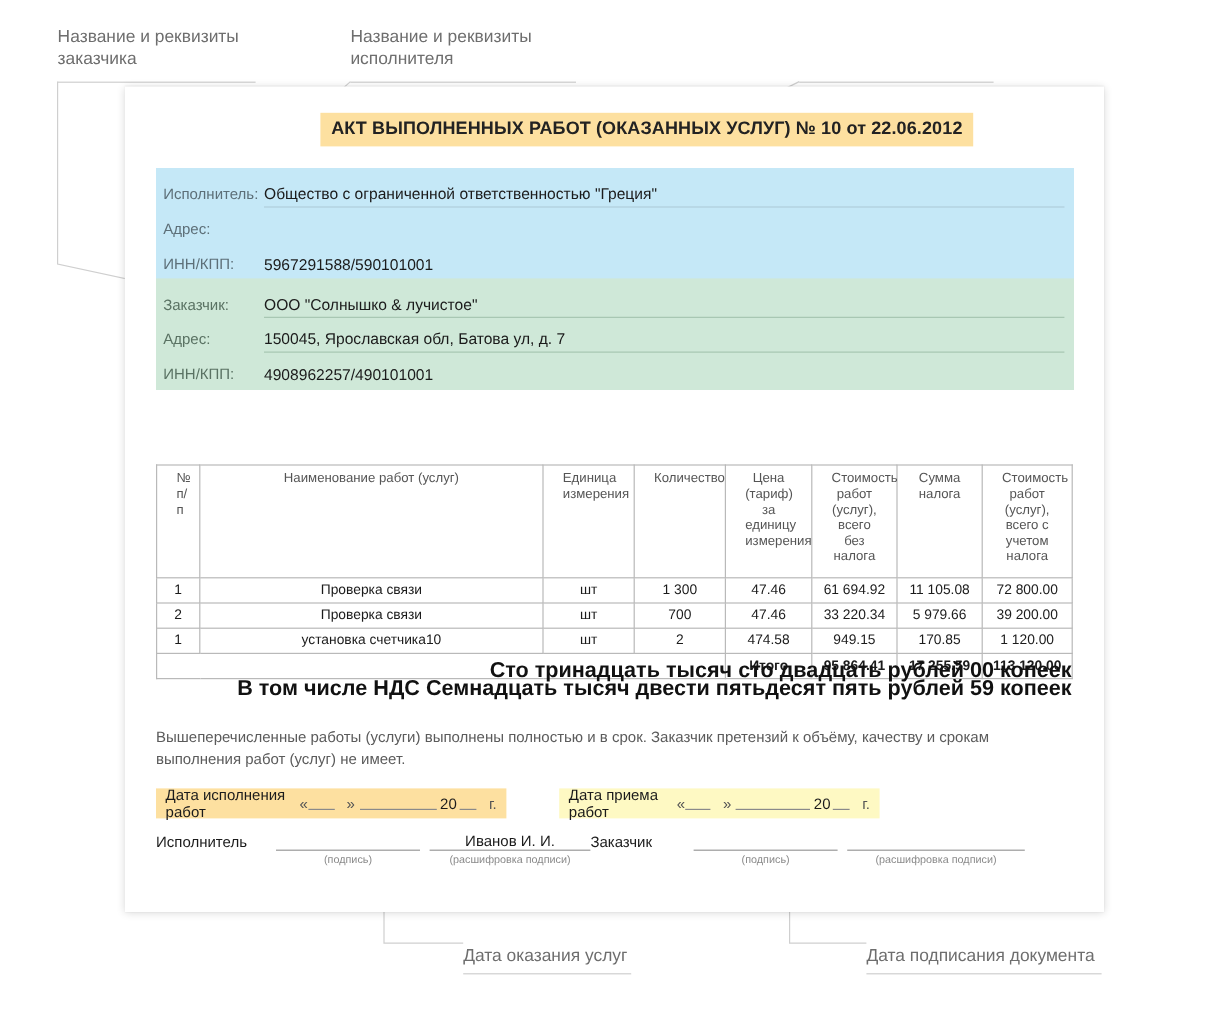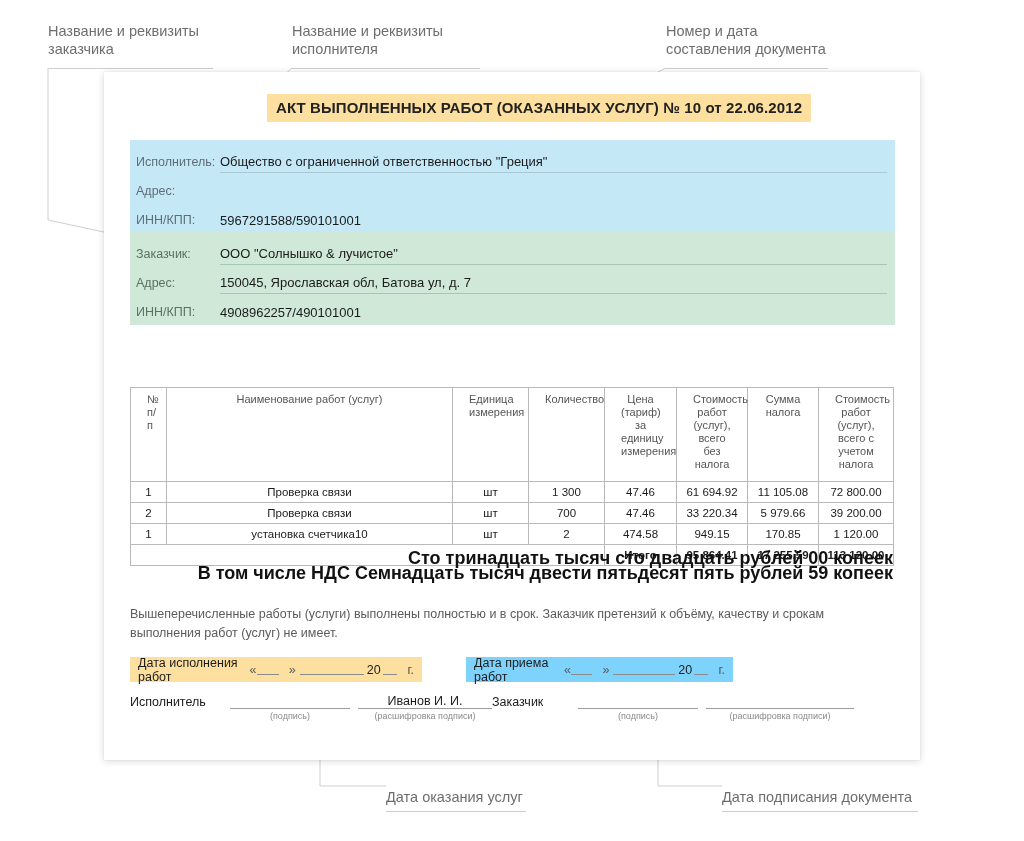--- a/index.html
+++ b/index.html
@@ -126,21 +126,21 @@
     color: #5b5b5b; font-size: 12.5px; line-height: 19px;
   }
 
   
   .datefield {
     position: absolute; height: 25px;
     display: flex; align-items: center;
     padding: 0 8px; font-size: 12.5px; color: #1b1b1b;
   }
   .datefield.exec { left: 26px; top: 585px; width: 292px; background: #fde0a0; }
-  .datefield.cust { left: 362px; top: 585px; width: 267px; background: #7dd3fc; }
+  .datefield.cust { left: 362px; top: 585px; width: 267px; background: #fef9c3; }
   .datefield .dlab { font-weight: normal; color: #1b1b1b; }
   .datefield .q { margin-left: 10px; color: #555; }
   .blank { display: inline-block; border-bottom: 1px solid #8a8a8a; height: 11px; }
   .b-day { width: 30px; }
   .b-mon { width: 86px; margin-left: 4px; }
   .b-yr  { width: 20px; margin-left: 2px; }
   .yr { margin-left: 3px; color: #1b1b1b; }
 
   
   .sigrow { position: absolute; top: 622px; left: 26px; width: 763px; height: 40px; }
@@ -163,22 +163,20 @@
 <div id="stage">
 
   <div class="callout" style="left:48px; top:22px; width:230px;">Название и реквизиты
 заказчика</div>
   <div class="cline h" style="left:48px; top:68px; width:165px;"></div>
 
   <div class="callout" style="left:292px; top:22px; width:240px;">Название и реквизиты
 исполнителя</div>
   <div class="cline h" style="left:292px; top:68px; width:188px;"></div>
 
-  <div class="callout" style="left:666px; top:22px; width:280px;">Номер и дата
-составления документа</div>
   <div class="cline h" style="left:666px; top:68px; width:162px;"></div>
 
   <svg class="leader" style="left:0; top:0; width:1024px; height:841px;">
     <path d="M48,68 L48,220 L206,254"></path>
     <path d="M292,68 L214,138"></path>
     <path d="M666,68 L630,86"></path>
     <path d="M320,682 L320,786 L386,786"></path>
     <path d="M658,682 L658,786 L722,786"></path>
   </svg>
 

